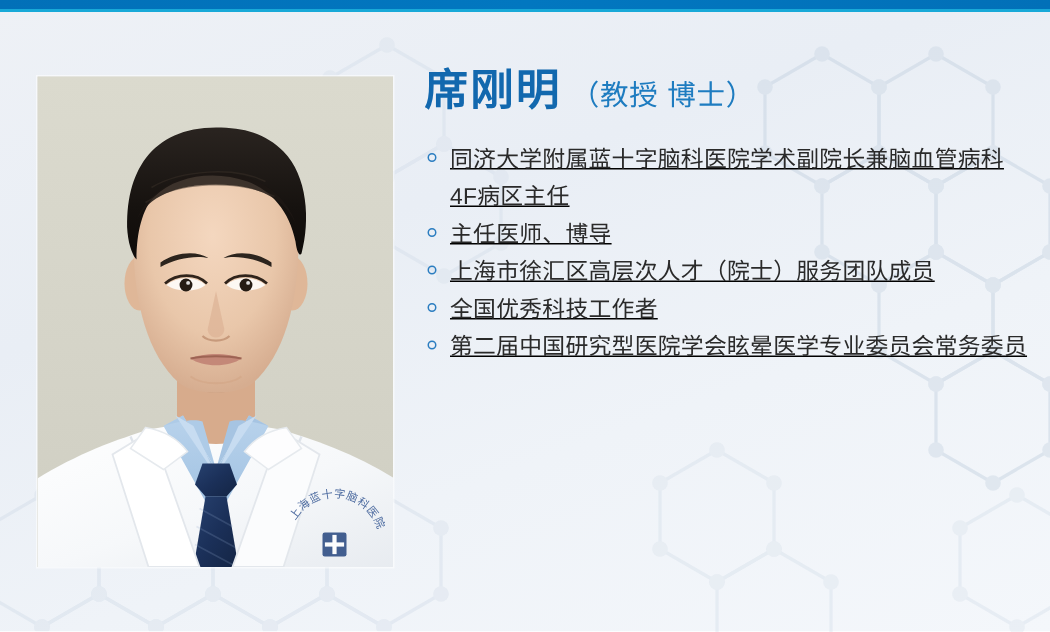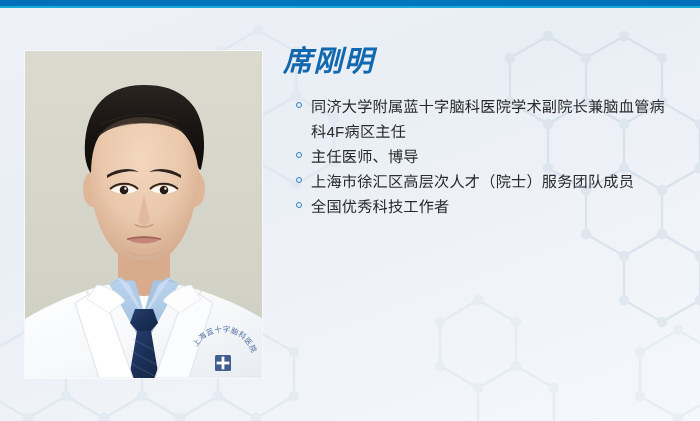--- a/index.html
+++ b/index.html
@@ -73,42 +73,42 @@
     top: 46px;
     width: 402px;
     z-index: 5;
   }
 
   .name-row {
     display: flex;
     align-items: baseline;
     white-space: nowrap;
     margin-bottom: 16px;
-    font-style: italic;
   }
   .name-main {
     font-size: 29px;
     font-weight: bold;
     color: #1268ae;
     letter-spacing: 1.5px;
     line-height: 1.1;
   }
   .name-suffix {
     font-size: 19px;
     color: #1e7cc0;
     margin-left: 6px;
     letter-spacing: 0.5px;
     line-height: 1.1;
   }
 
   
   .bullets {
     list-style: none;
-    margin: 11px;
+    margin: 0;
     padding: 0;
+    text-decoration: underline;
   }
   .bullet-item {
     position: relative;
     padding-left: 17px;
     font-size: 15.2px;
     line-height: 25px;
     color: #2a2a2a;
     letter-spacing: 0.2px;
     margin-bottom: 0;
   }
@@ -291,35 +291,40 @@
           <rect x="191.6" y="310.6" width="12.8" height="2.8" fill="#ffffff"></rect>
         </g>
       </g>
     </svg>
   </div>
 
   <div class="content">
 
     <div class="name-row">
       <span class="name-main">席刚明</span>
+      <span class="name-suffix">（教授 博士）</span>
     </div>
 
     <ul class="bullets">
       <li class="bullet-item">
         <span class="bullet-dot"></span>
         <span>同济大学附属蓝十字脑科医院学术副院长兼脑血管病科4F病区主任</span>
       </li>
       <li class="bullet-item">
         <span class="bullet-dot"></span>
         <span>主任医师、博导</span>
       </li>
       <li class="bullet-item">
         <span class="bullet-dot"></span>
         <span>上海市徐汇区高层次人才（院士）服务团队成员</span>
       </li>
       <li class="bullet-item">
         <span class="bullet-dot"></span>
         <span>全国优秀科技工作者</span>
+      </li>
+      <li class="bullet-item">
+        <span class="bullet-dot"></span>
+        <span>第二届中国研究型医院学会眩晕医学专业委员会常务委员</span>
       </li>
     </ul>
 
   </div>
 </div>
 
 </body></html>

